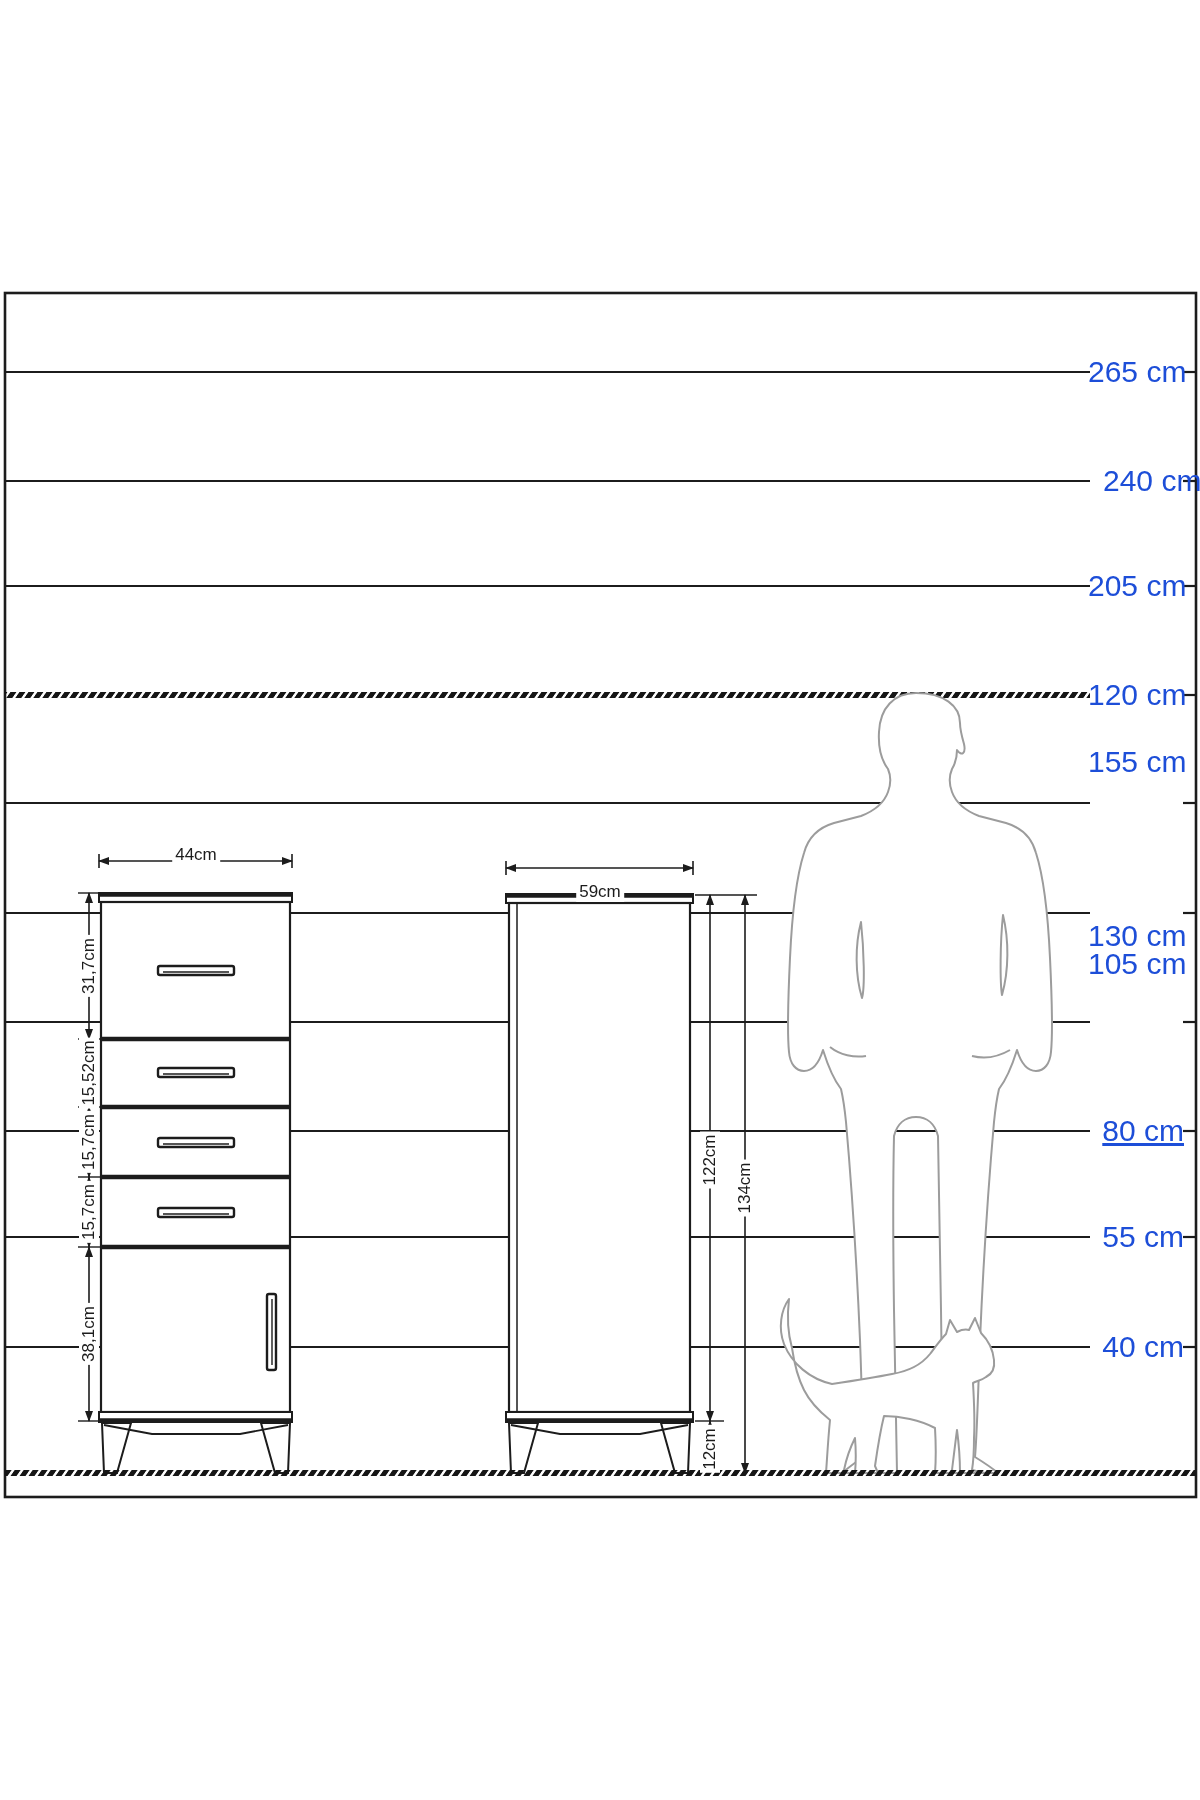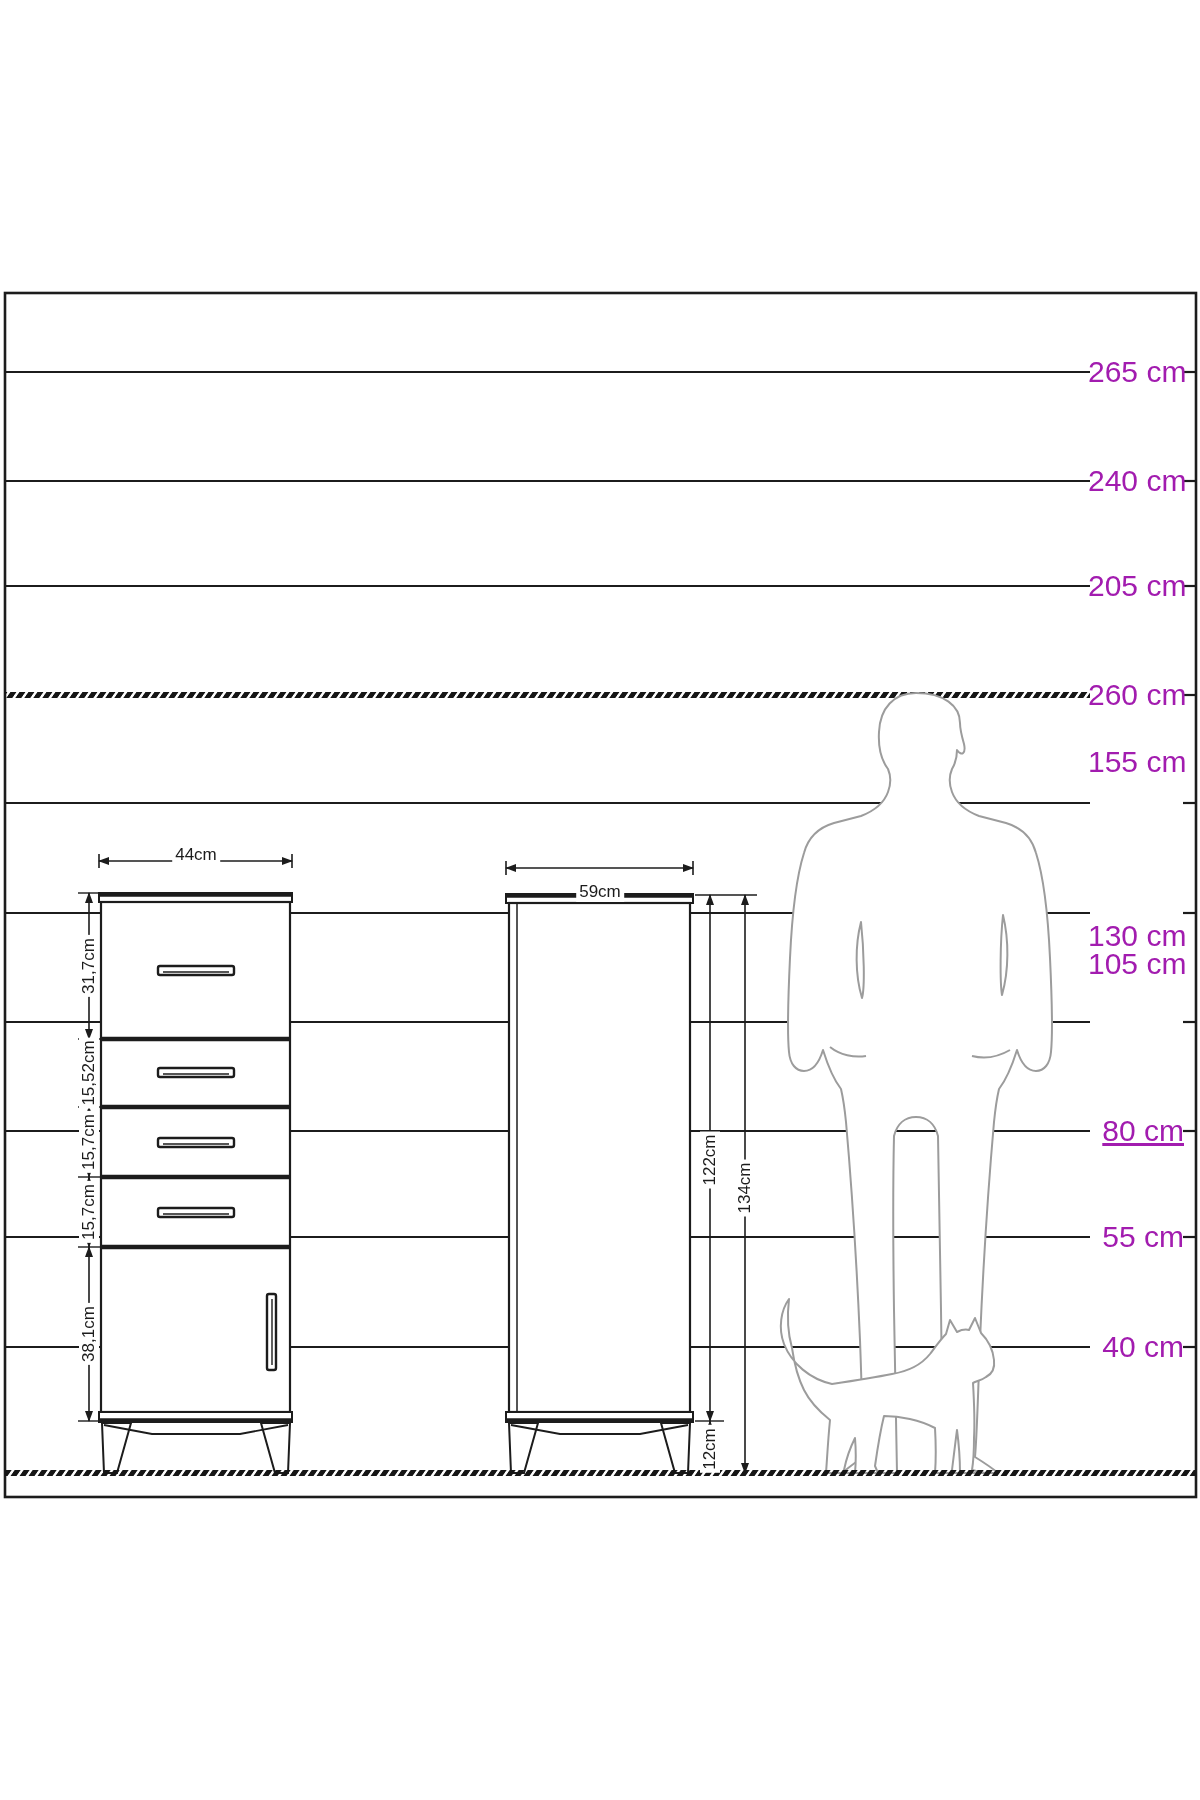--- a/index.html
+++ b/index.html
@@ -1,20 +1,20 @@
 <!DOCTYPE html>
 <html><head>
 <meta charset="utf-8">
 <style>
   html,body{margin:0;padding:0;background:#fff;}
   #stage{position:relative;width:1200px;height:1800px;background:#fff;overflow:hidden;
          font-family:"Liberation Sans", sans-serif;}
   #diagram-svg{position:absolute;left:0;top:0;}
   .scale-label{position:absolute;left:1088px;width:96px;text-align:right;
-duration:0;    font-size:30px;line-height:34px;color:#a21caf;white-space:nowrap;}
+duration:0;    font-size:30px;line-height:34px;color:#1d4ed8;white-space:nowrap;}
   .dim-label{position:absolute;font-size:17px;color:#1c1c1c;background:#fff;
     padding:0 3px;white-space:nowrap;transform:translate(-50%,-50%);}
   .dim-label.vert{transform:translate(-50%,-50%) rotate(-90deg);}
 </style>
 </head>
 <body>
 
 <div id="stage">
 
 <svg id="diagram-svg" width="1200" height="1800" viewBox="0 0 1200 1800">
@@ -211,23 +211,23 @@
     <line x1="695" y1="1421" x2="724" y2="1421" stroke-width="1.4"></line>
     <line x1="710" y1="895" x2="710" y2="1421" marker-start="url(#arr)" marker-end="url(#arr)"></line>
     <line x1="710" y1="1421" x2="710" y2="1473" marker-start="url(#arr)" marker-end="url(#arr)"></line>
     <line x1="745" y1="895" x2="745" y2="1473" marker-start="url(#arr)" marker-end="url(#arr)"></line>
   </g>
 
   <rect x="5" y="1470" width="1191" height="6" fill="url(#rope)"></rect>
 </svg>
 
 <div class="scale-label" style="top:355px;">265 cm</div>
-<div class="scale-label" style="top:464px;">240 cm</div>
+<div class="scale-label" style="top:464px;margin-left:15px;">240 cm</div>
 <div class="scale-label" style="top:569px;text-align:right;">205 cm</div>
-<div class="scale-label" style="top:678px;">260 cm</div>
+<div class="scale-label" style="top:678px;">120 cm</div>
 <div class="scale-label" style="top:745px;">155 cm</div>
 <div class="scale-label" style="top:896px;margin-top:23px;">130 cm</div>
 <div class="scale-label" style="top:947px;">105 cm</div>
 <div class="scale-label" style="top:1114px;text-decoration:underline;">80 cm</div>
 <div class="scale-label" style="top:1220px;">55 cm</div>
 <div class="scale-label" style="top:1330px;">40 cm</div>
 
 <div class="dim-label" style="left:196px;top:855px;">44cm</div>
 <div class="dim-label vert" style="left:89px;top:966px;">31,7cm</div>
 <div class="dim-label vert" style="left:89px;top:1073px;">15,52cm</div>

